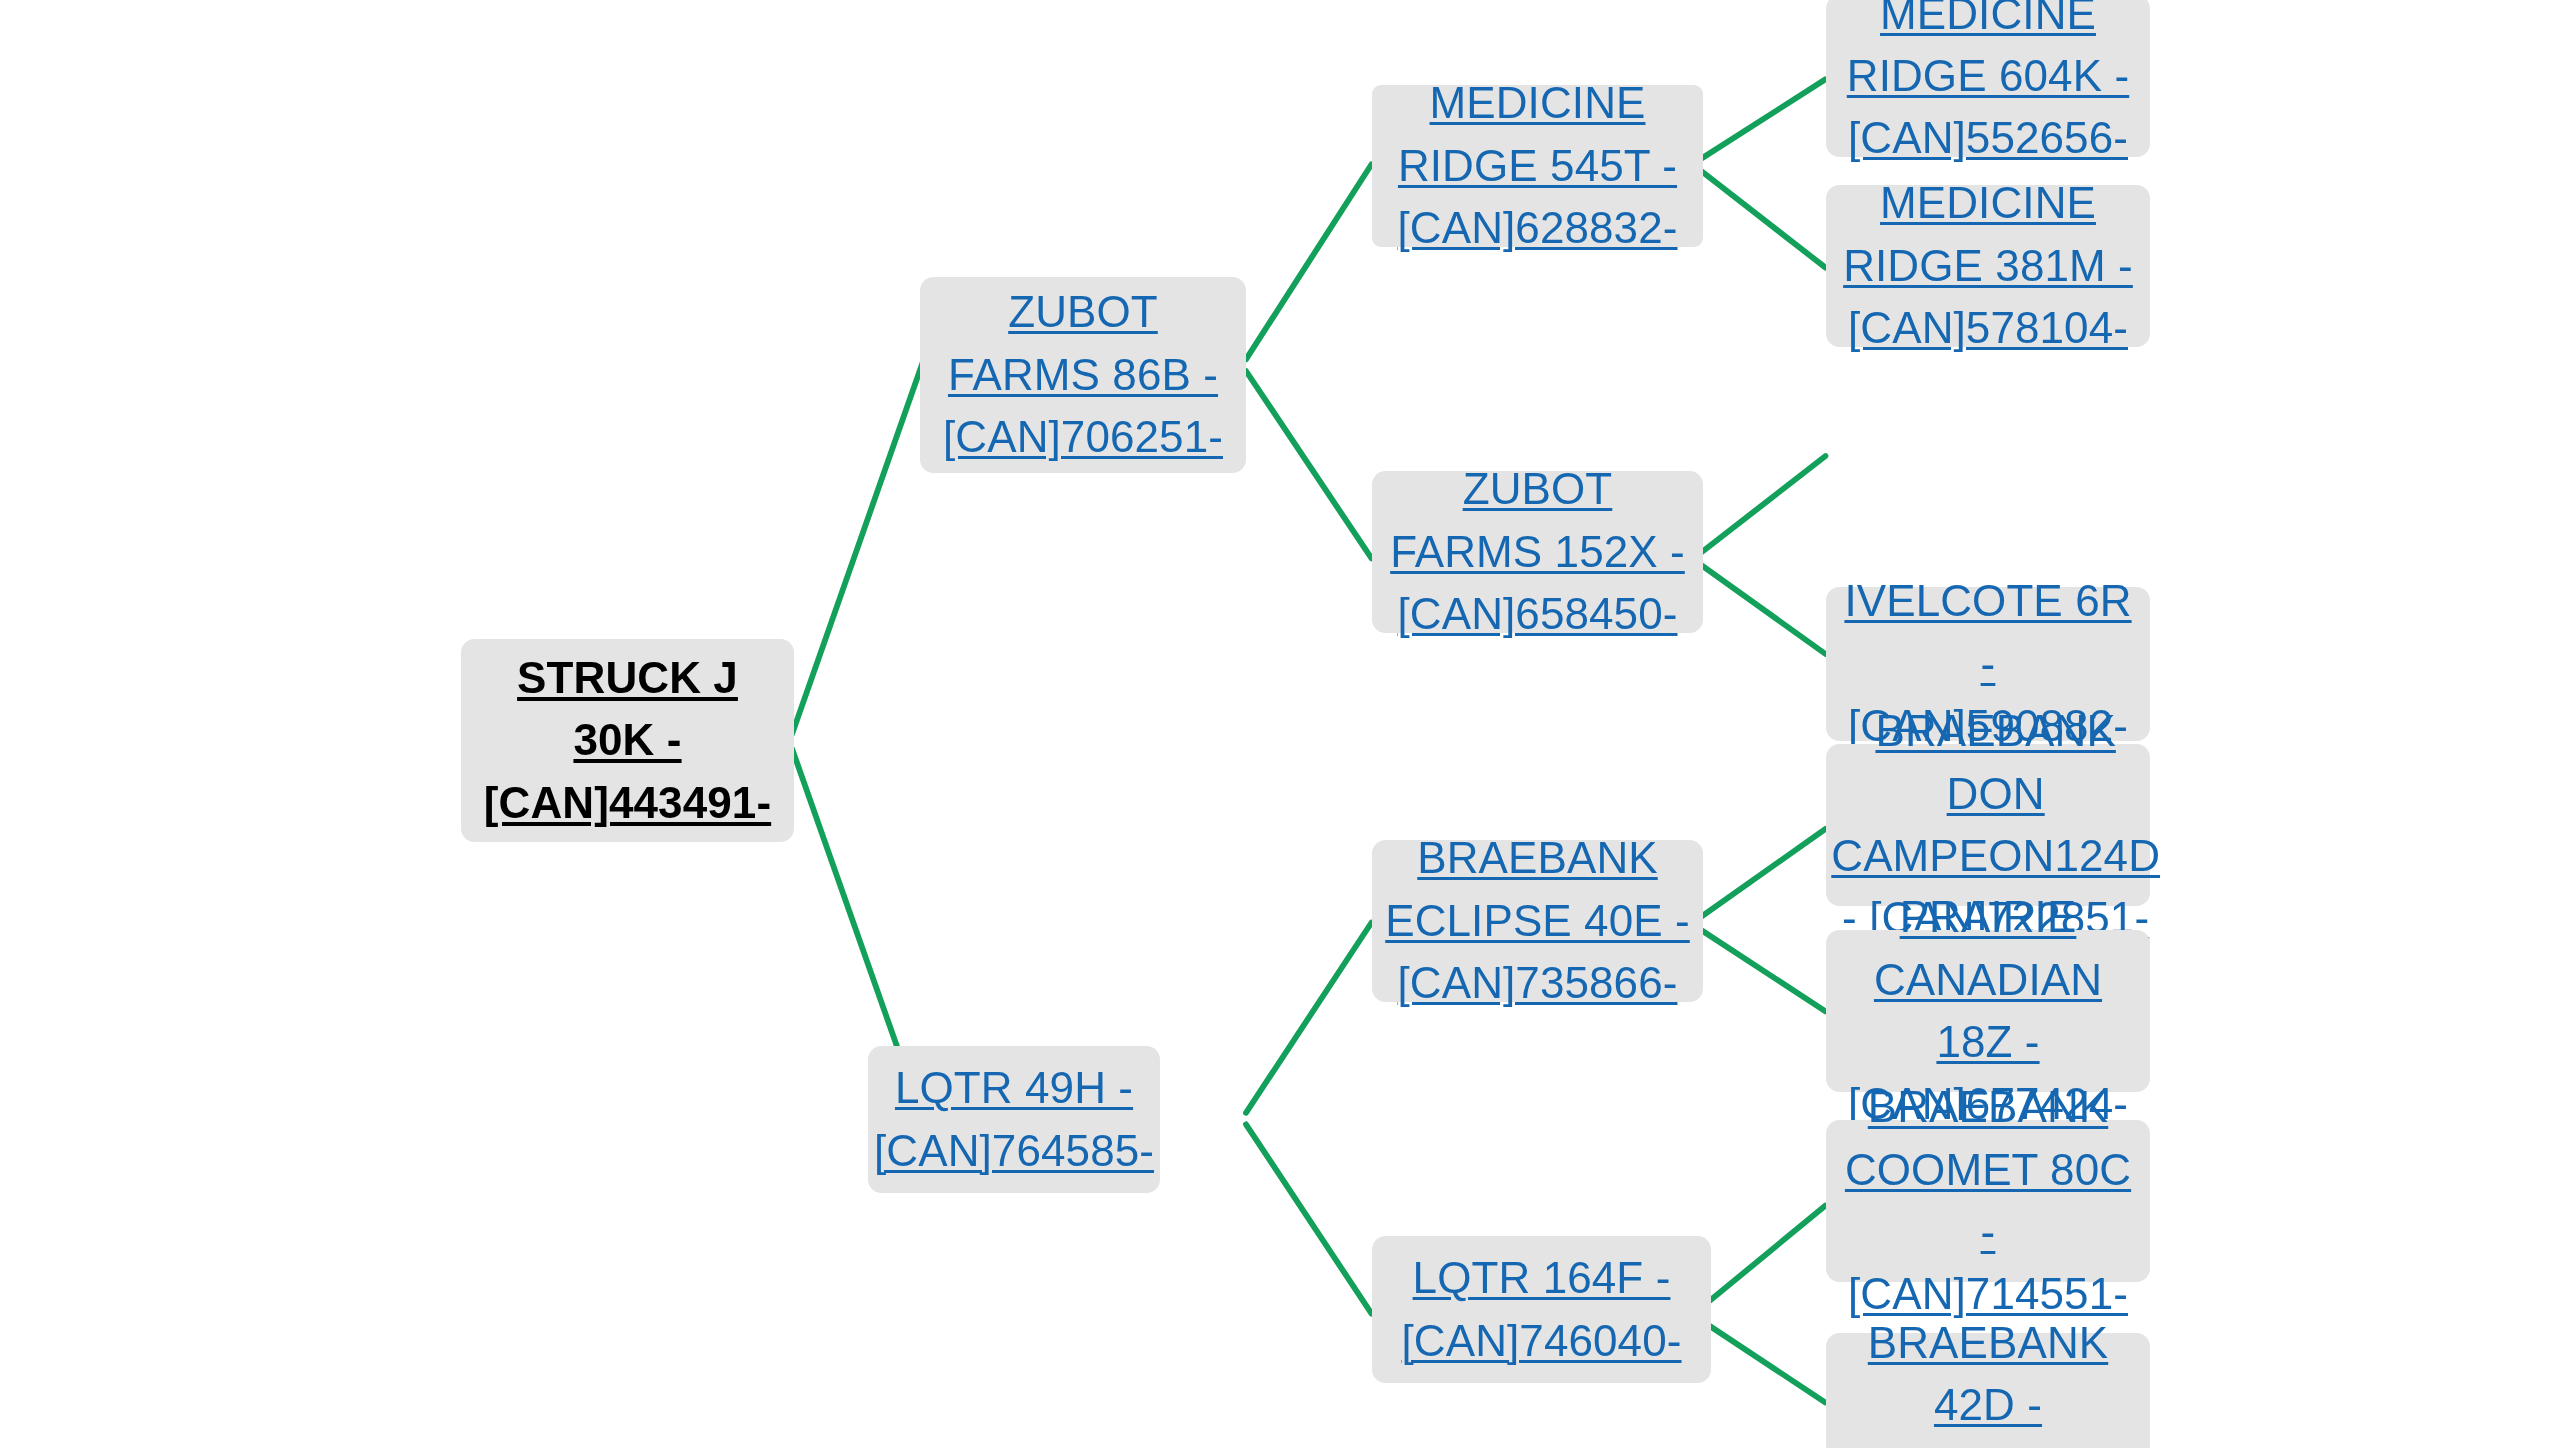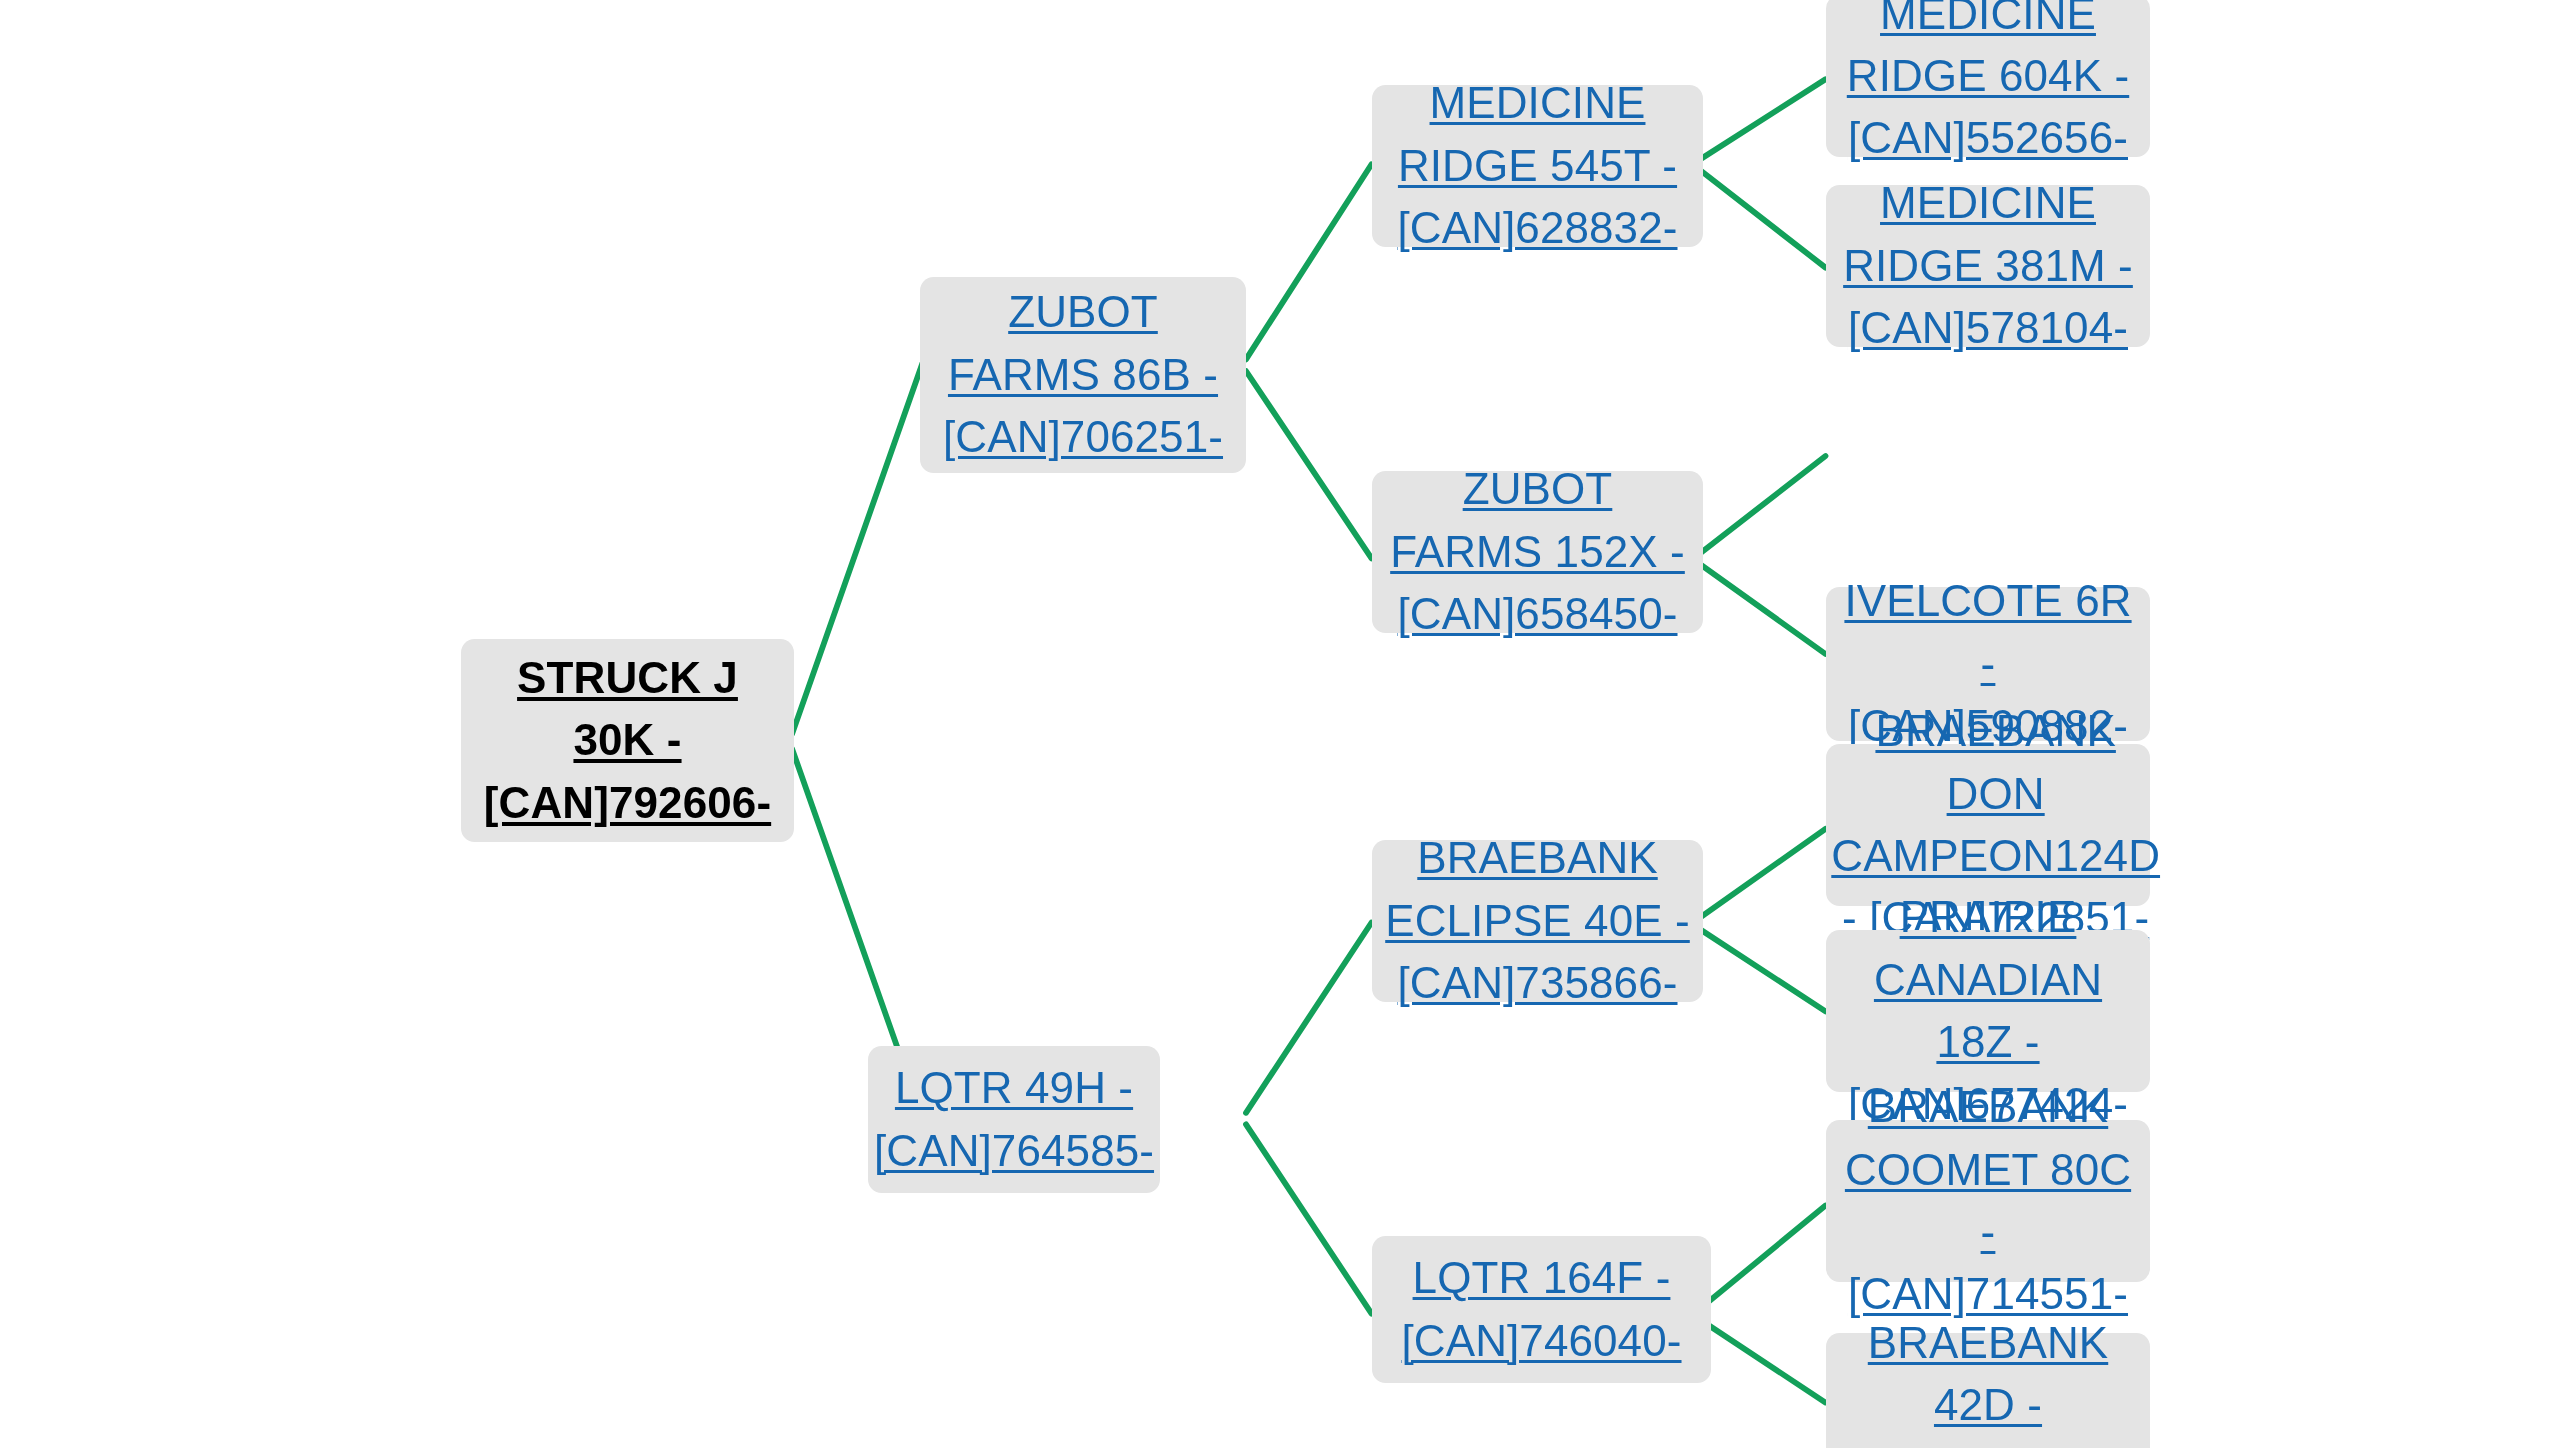--- a/index.html
+++ b/index.html
@@ -89,32 +89,32 @@
 
       <path d="M 1760 950 L 1890 858"></path>
       <path d="M 1760 962 L 1890 1047"></path>
 
       <path d="M 1760 1355 L 1890 1248"></path>
       <path d="M 1760 1366 L 1890 1452"></path>
     </g>
   </svg>
 
   <div class="node root" style="left:461px; top:639px; width:333px; height:203px;">
-    <span class="node-label">STRUCK J 30K - [CAN]792606-</span>
+    <span class="node-label">STRUCK J 30K - [CAN]443491-</span>
   </div>
 
   <div class="node" style="left:920px; top:277px; width:326px; height:196px;">
     <span class="node-label">ZUBOT FARMS 86B - [CAN]706251-</span>
   </div>
 
   <div class="node" style="left:868px; top:1046px; width:292px; height:147px;">
     <span class="node-label">LQTR 49H - [CAN]764585-</span>
   </div>
 
-  <div class="node" style="left:1372px; top:85px; width:331px; height:162px;">
+  <div class="node" style="left:1372px; top:85px; width:331px; height:162px;border-radius:9px;">
     <span class="node-label">MEDICINE RIDGE 545T - [CAN]628832-</span>
   </div>
 
   <div class="node" style="left:1372px; top:471px; width:331px; height:162px;">
     <span class="node-label">ZUBOT FARMS 152X - [CAN]658450-</span>
   </div>
 
   <div class="node" style="left:1372px; top:840px; width:331px; height:162px;">
     <span class="node-label">BRAEBANK ECLIPSE 40E - [CAN]735866-</span>
   </div>

